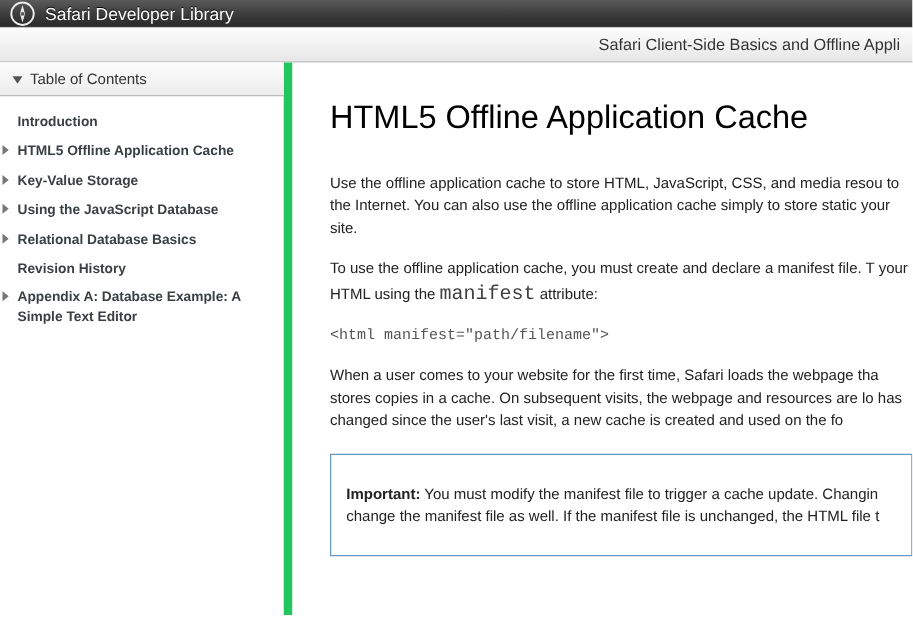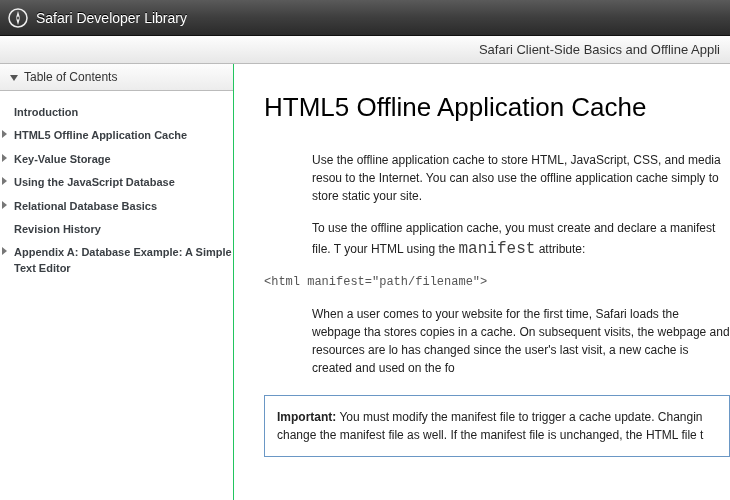--- a/index.html
+++ b/index.html
@@ -1,34 +1,34 @@
 <!DOCTYPE html>
 <html><head>
 <meta charset="utf-8">
 <style>
 * { margin: 0; padding: 0; box-sizing: border-box; }
 body { font-family: "Lucida Grande", Helvetica, Arial, sans-serif; font-size: 12px; color: #333; background: #fff; width: 730px; height: 500px; overflow: hidden; }
-.header { background: linear-gradient(to bottom, #5a5a5a 0%, #3e3e3e 50%, #2a2a2a 100%); height: 36px; display: flex; align-items: center; padding: 0 8px; border-bottom: 1px solid #111; }
+.header { background: linear-gradient(to bottom, #5a5a5a 0%, #3e3e3e 50%, #2a2a2a 100%); height: 22px; display: flex; align-items: center; padding: 0 8px; border-bottom: 1px solid #111; }
 .header .compass { width: 20px; height: 20px; margin-right: 8px; display: inline-flex; align-items: center; justify-content: center; }
 .header .title { color: #fff; font-size: 14px; font-weight: normal; text-shadow: 0 -1px 0 #000; }
 .subheader { background: linear-gradient(to bottom, #fdfdfd, #e7e7e7); height: 28px; border-bottom: 1px solid #bbb; display: flex; align-items: center; justify-content: flex-end; padding: 0 10px; font-size: 13px; color: #333; overflow: hidden; white-space: nowrap; }
 .body { display: flex; height: calc(500px - 58px); }
-.sidebar { width: 234px; background: #fff; border-right: 1px solid #22c55e; }
+.sidebar { width: 234px; background: #fff; border-right: 7px solid #22c55e; }
 .toc-header { background: linear-gradient(to bottom, #fdfdfd, #ececec); border-bottom: 1px solid #bbb; padding: 6px 10px; font-size: 12px; color: #333; cursor: pointer; }
 .toc-header .tri { display: inline-block; width: 0; height: 0; border-left: 4px solid transparent; border-right: 4px solid transparent; border-top: 6px solid #555; margin-right: 6px; vertical-align: middle; }
 .toc-list { list-style: none; padding: 10px 0; }
 .toc-list li { padding: 4px 0 4px 14px; position: relative; color: #3a3f44; font-weight: bold; font-size: 11px; line-height: 1.4; cursor: pointer; }
 .toc-list li.noarrow { padding-left: 14px; }
 .toc-list li .arrow { position: absolute; left: 2px; top: 6px; width: 0; height: 0; border-top: 4px solid transparent; border-bottom: 4px solid transparent; border-left: 5px solid #777; }
 .content { flex: 1; padding: 28px 0 20px 30px; overflow: hidden; background: #fff; border-top: 1px solid #bbb; margin-top: -1px; }
 .content h1 { font-size: 26px; font-weight: normal; color: #000; margin-bottom: 28px; font-family: Helvetica, Arial, sans-serif; }
-.content p { font-size: 12px; line-height: 1.5; margin-bottom: 14px; color: #222; margin-left: 48px; }
+.content p { font-size: 12px; line-height: 1.5; margin-bottom: 14px; color: #222; }
 .content code { font-family: Courier, monospace; font-size: 16px; color: #404040; }
 .codeblock { font-family: Courier, monospace; font-size: 12px; color: #555; margin: 10px 0 16px 0; display: block; }
-.note { border: 1px solid #6a97c5; padding: 12px 12px; margin-top: 18px; font-size: 12px; line-height: 1.5; color: #222; }
+.note { border: 1px solid #6a97c5; padding: 22px 12px; margin-top: 18px; font-size: 12px; line-height: 1.5; color: #222; }
 .note strong { font-weight: bold; }
 </style>
 </head>
 <body>
 
 <div class="header">
   <span class="compass">
     <svg width="20" height="20" viewBox="0 0 20 20">
       <circle cx="10" cy="10" r="9" fill="none" stroke="#eee" stroke-width="1.5"></circle>
       <polygon points="10,3 12,10 10,17 8,10" fill="#eee"></polygon>

